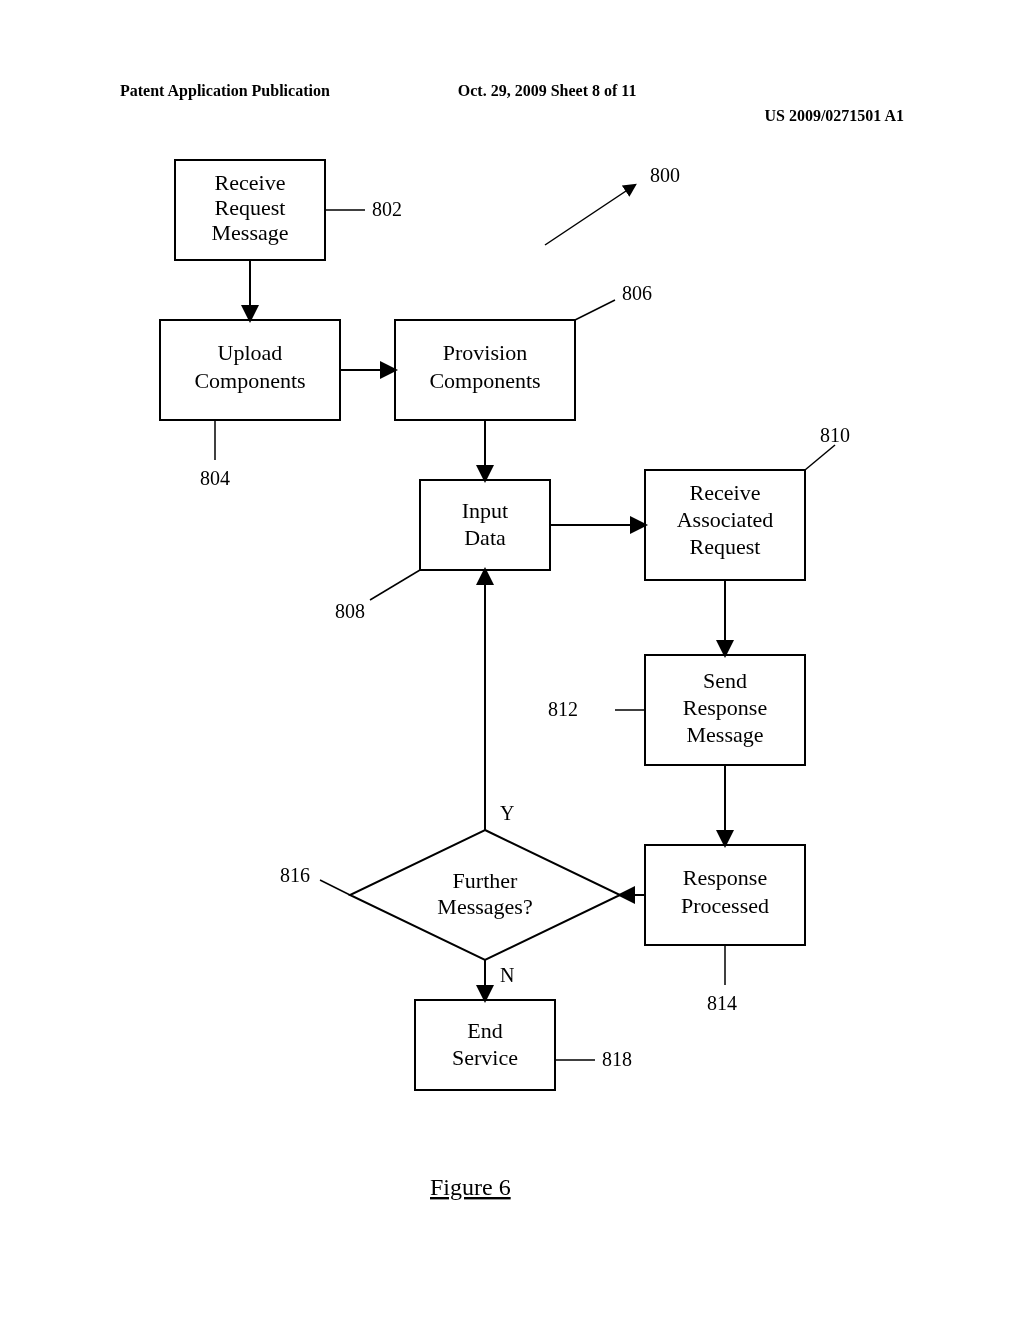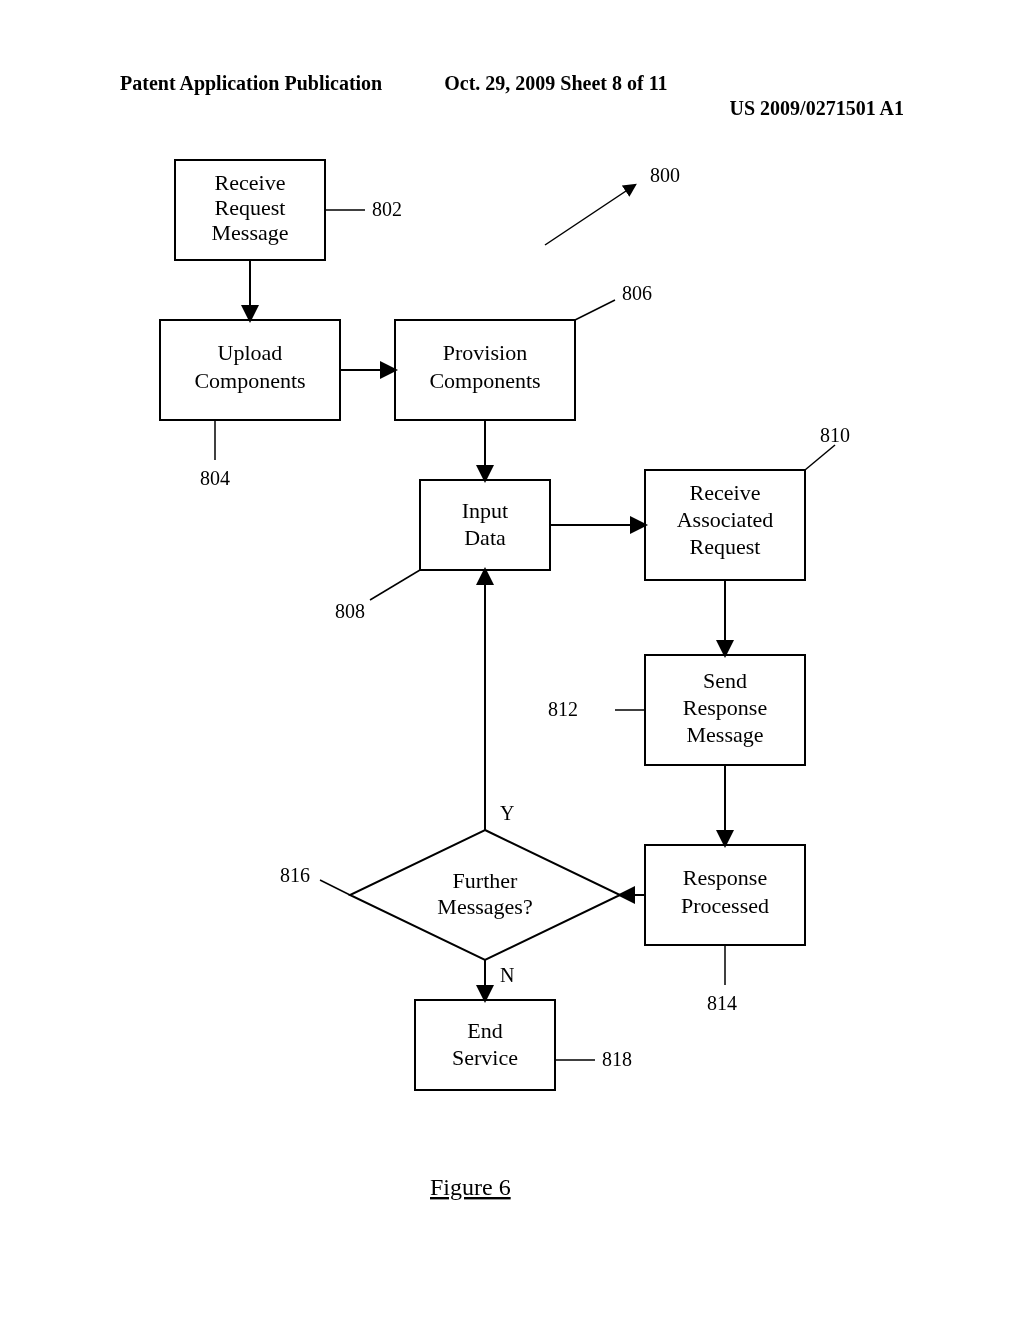--- a/index.html
+++ b/index.html
@@ -6,26 +6,26 @@
     margin: 0;
     padding: 0;
     background: #fff;
     font-family: "Times New Roman", Times, serif;
     width: 1024px;
     height: 1320px;
     position: relative;
   }
   .header {
     position: absolute;
-    top: 72px;
+    top: 82px;
     left: 0; right: 0;
     display: flex;
     justify-content: space-between;
     padding: 0 120px;
-    font-size: 20px;
+    font-size: 16px;
     font-weight: bold;
   }
   .header .center { }
   .header .right { text-align: right; margin-top: 25px; }
   svg { position: absolute; left: 0; top: 0; }
   .box-label, .ref-label, .yn-label, .figcap {
     font-family: "Times New Roman", Times, serif;
     fill: #000;
   }
   .box-label { font-size: 22px; }

